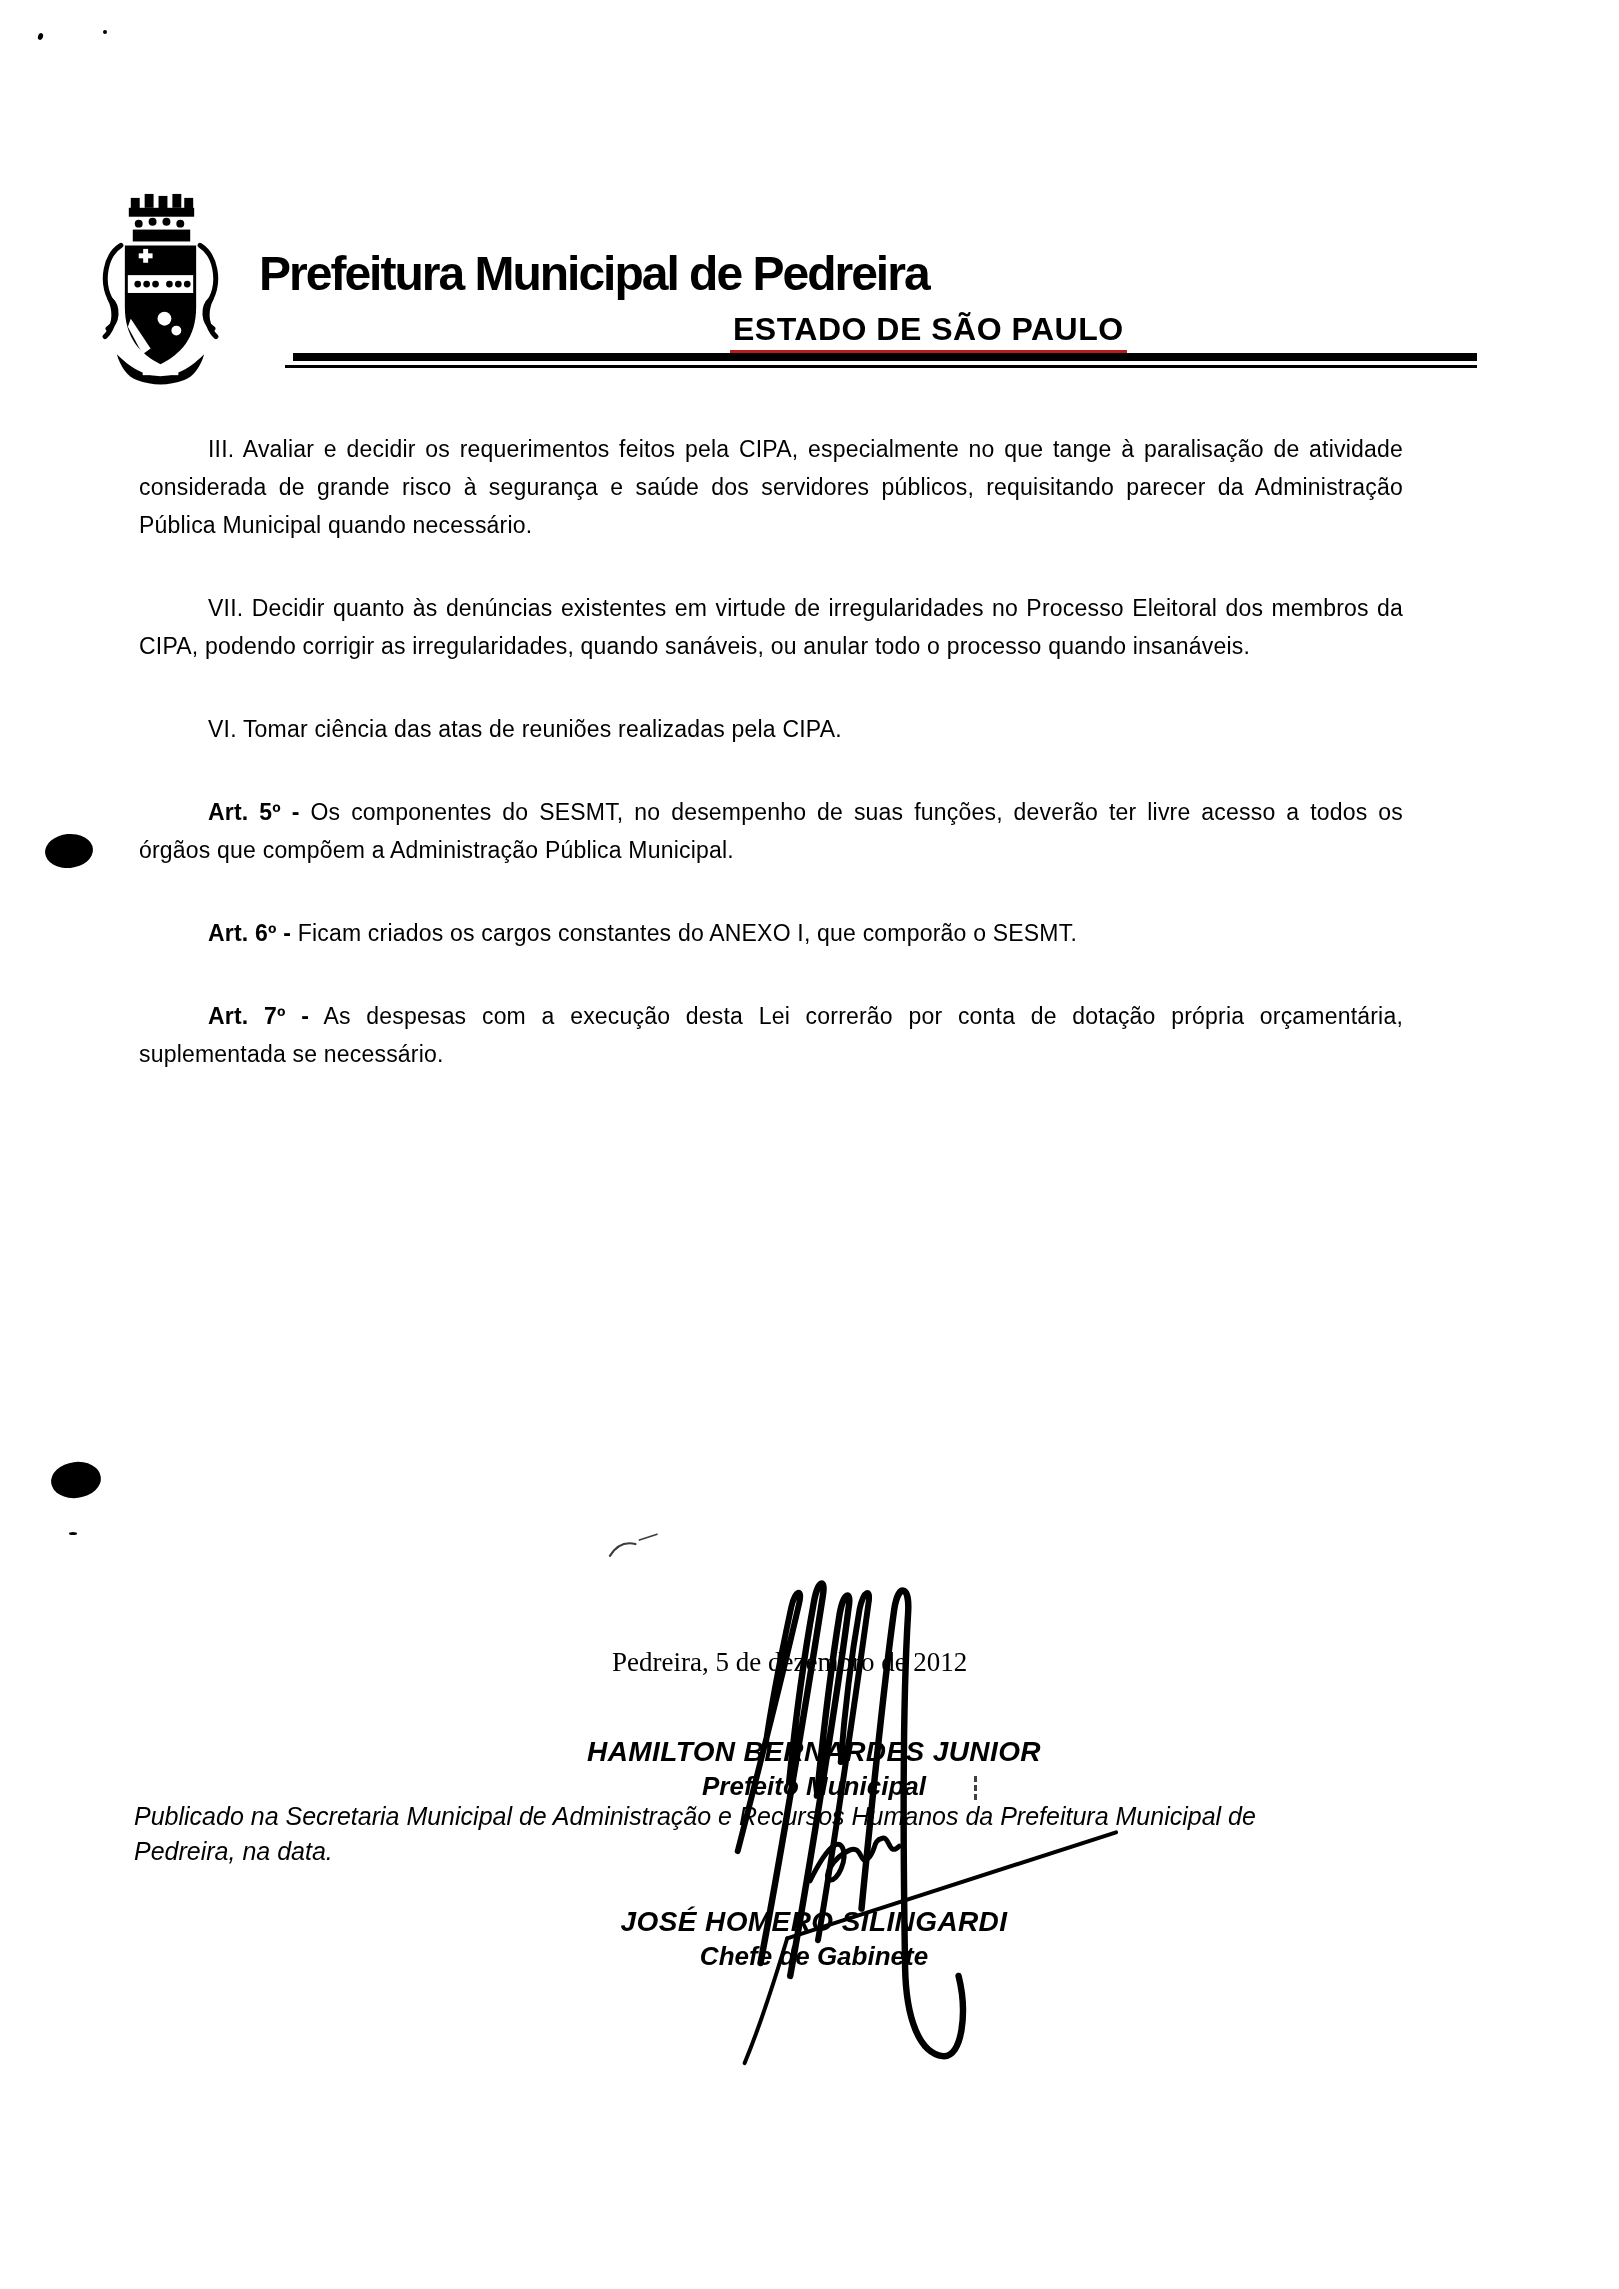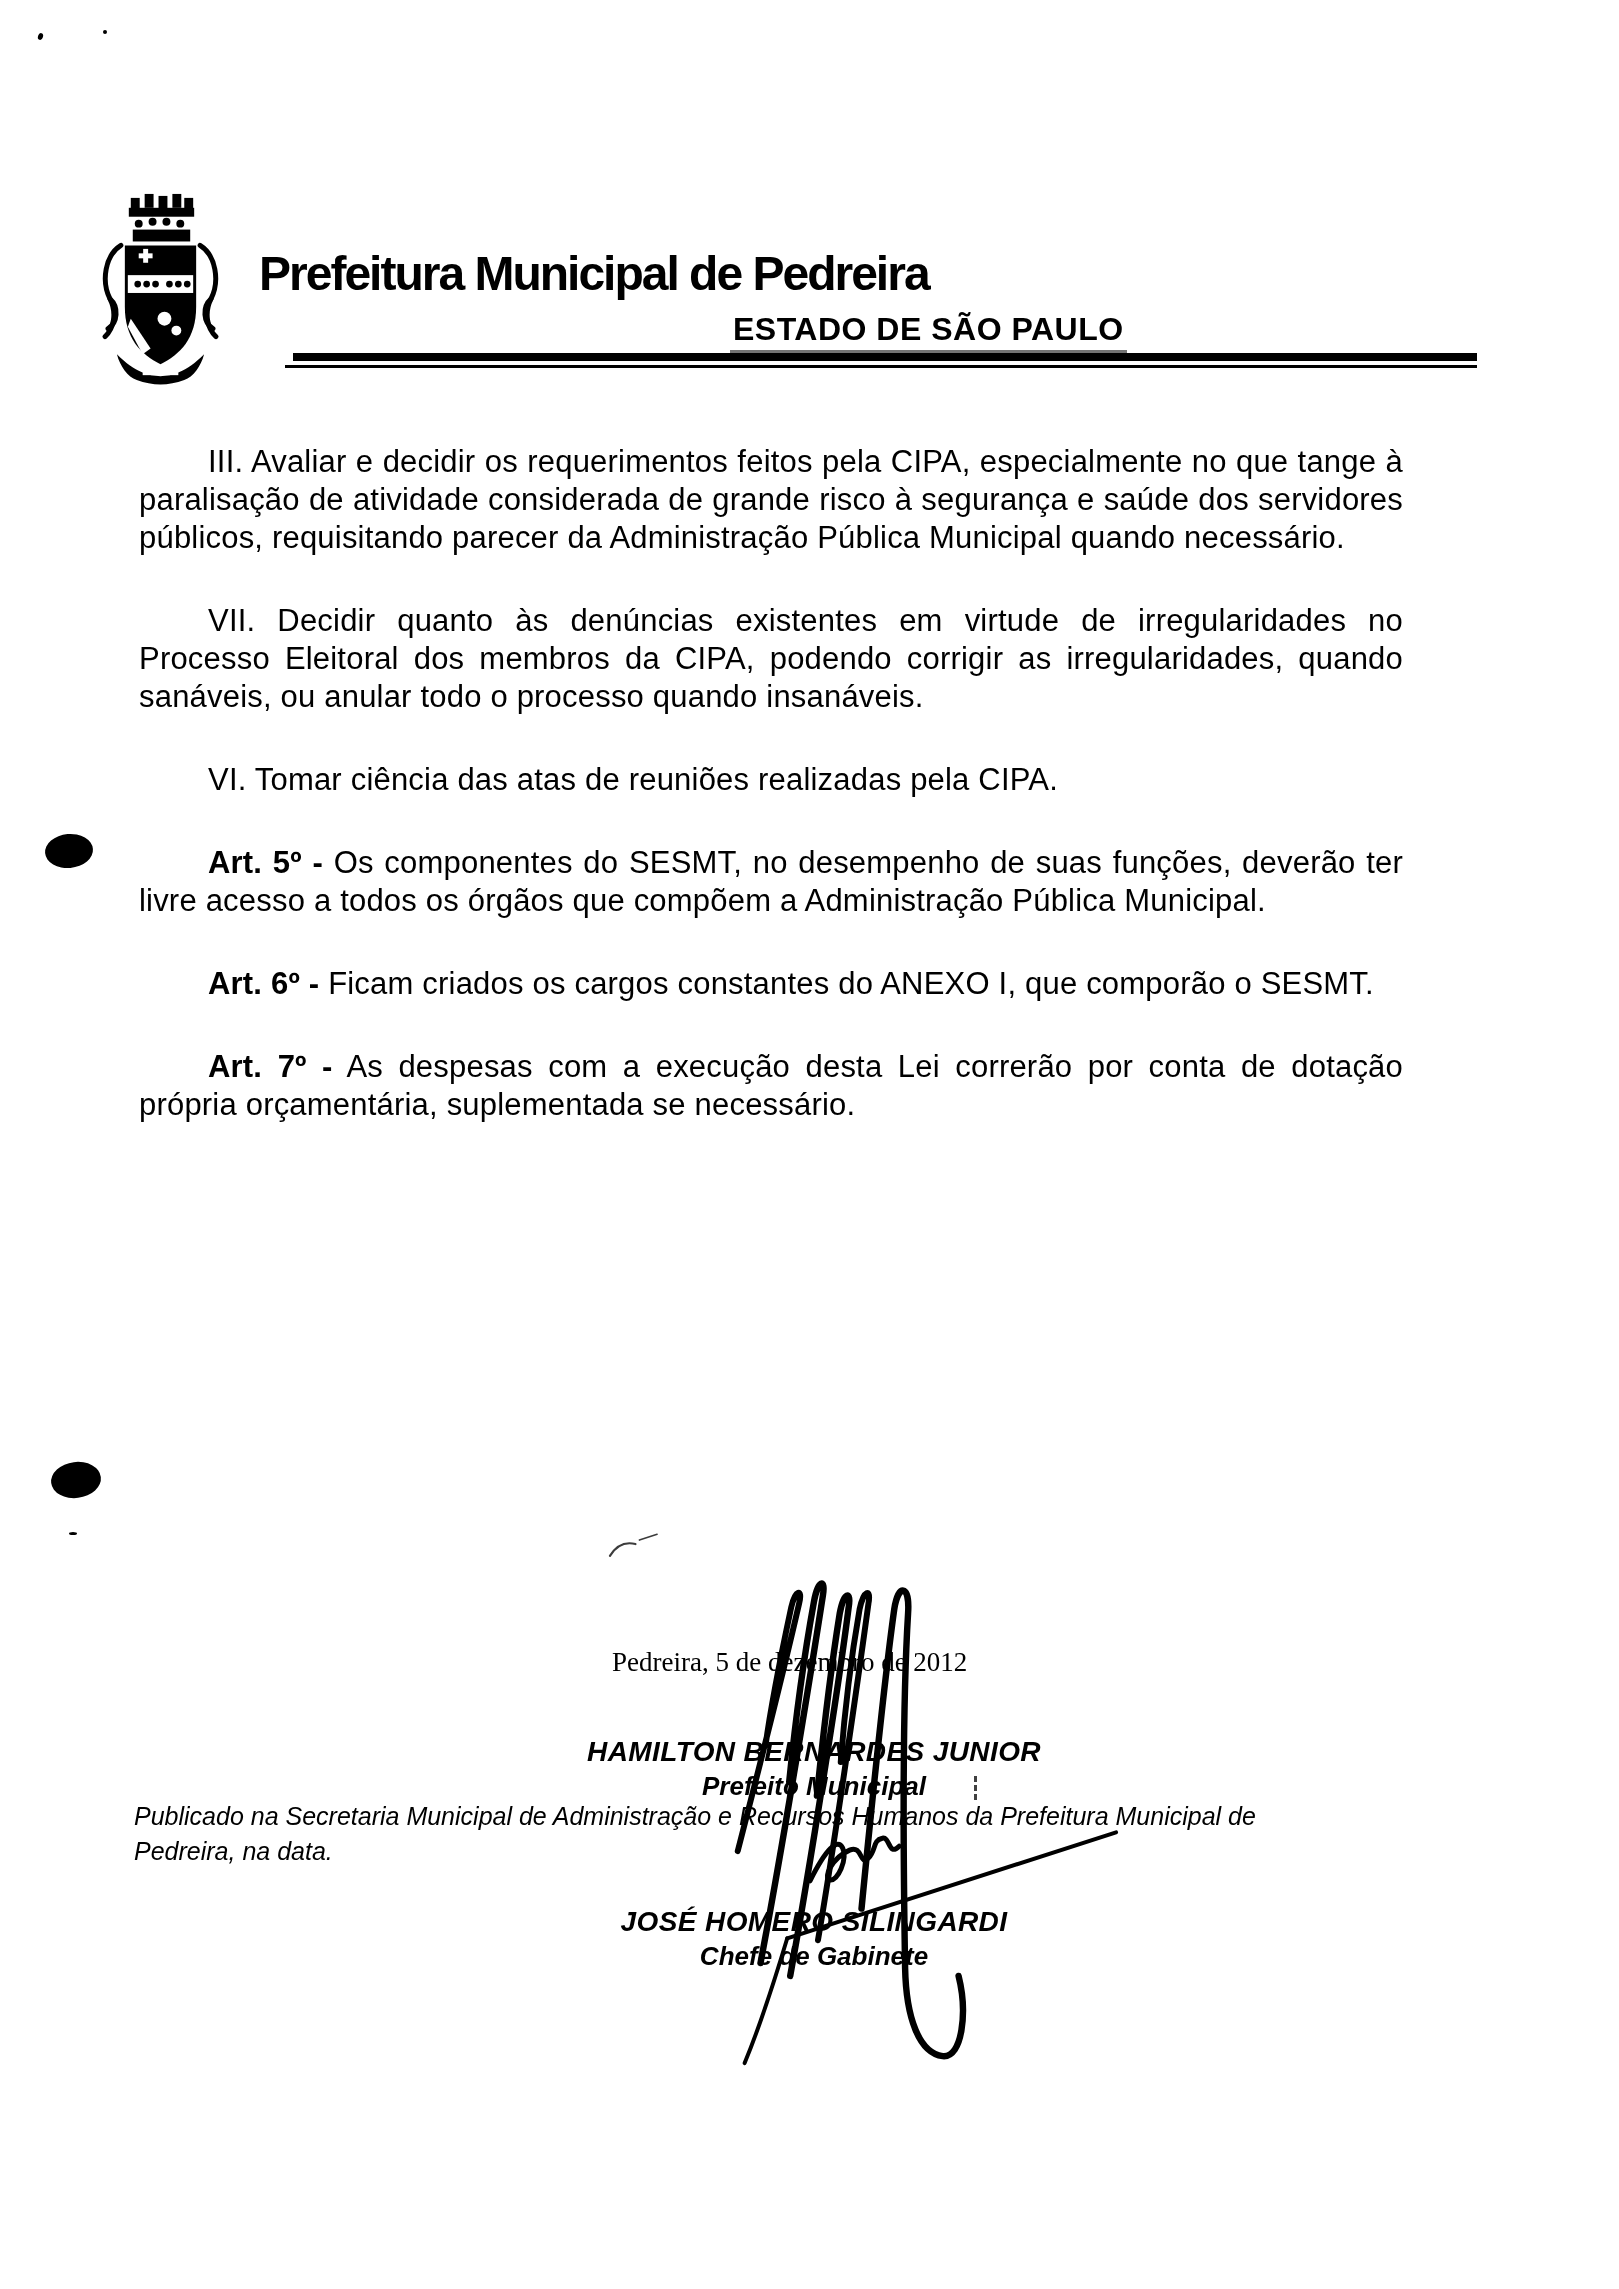--- a/index.html
+++ b/index.html
@@ -10,28 +10,28 @@
   }
   
   .logo { position:absolute; left:97px; top:188px; width:127px; height:203px; }
   .title {
     position:absolute; left:259px; top:214px;
     font-size:48px; font-weight:700; letter-spacing:-2px; white-space:nowrap;
   }
   .subtitle {
     position:absolute; left:730px; top:311px;
     font-size:32px; font-weight:700; letter-spacing:0.5px;
-    border-bottom:4px solid #737373; padding:0 3px 2px 3px; white-space:nowrap;
+    border-bottom:4px solid #b91c1c; padding:0 3px 2px 3px; white-space:nowrap;
   }
   .rule-thick { position:absolute; left:293px; top:353px; width:1184px; height:8px; background:#000; }
   .rule-thin  { position:absolute; left:285px; top:365px; width:1192px; height:3px; background:#000; }
   
   .bodytext {
-    position:absolute; left:139px; top:443px; width:1264px;
-    font-size:31px; line-height:38px; letter-spacing:0.2px; text-align:justify;
+    position:absolute; left:139px; top:430px; width:1264px;
+    font-size:23px; line-height:38px; letter-spacing:0.2px; text-align:justify;
   }
   .bodytext p { margin:0 0 45px 0; text-indent:69px; }
   .lead { font-weight:700;margin-top:30px; }
   
   .dateline {
     position:absolute; left:612px; top:1647px;
     font-family:"Liberation Serif", serif; font-size:27px; white-space:nowrap;
   }
   .sig-block { position:absolute; width:634px; text-align:center; font-style:italic; font-weight:700; }
   .sig-block.mayor { left:497px; top:1736px; }

